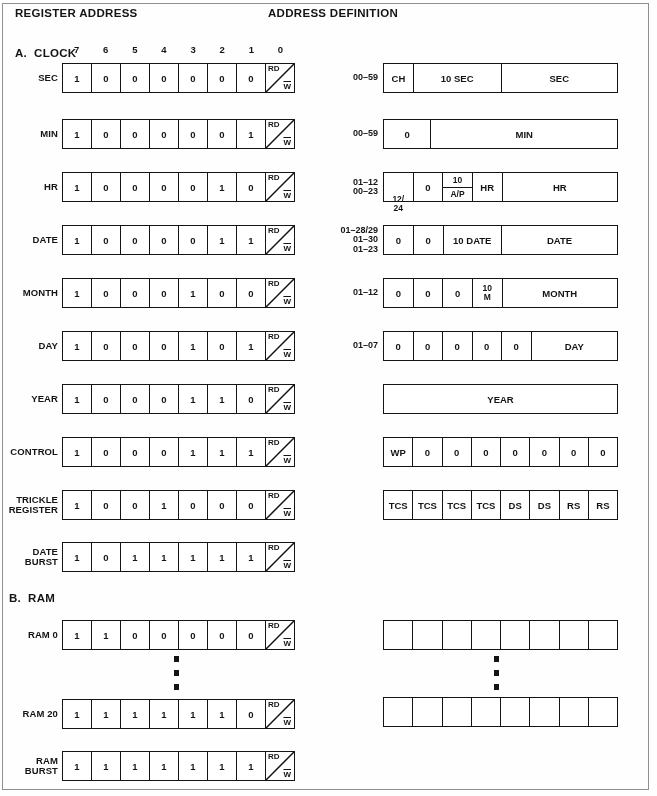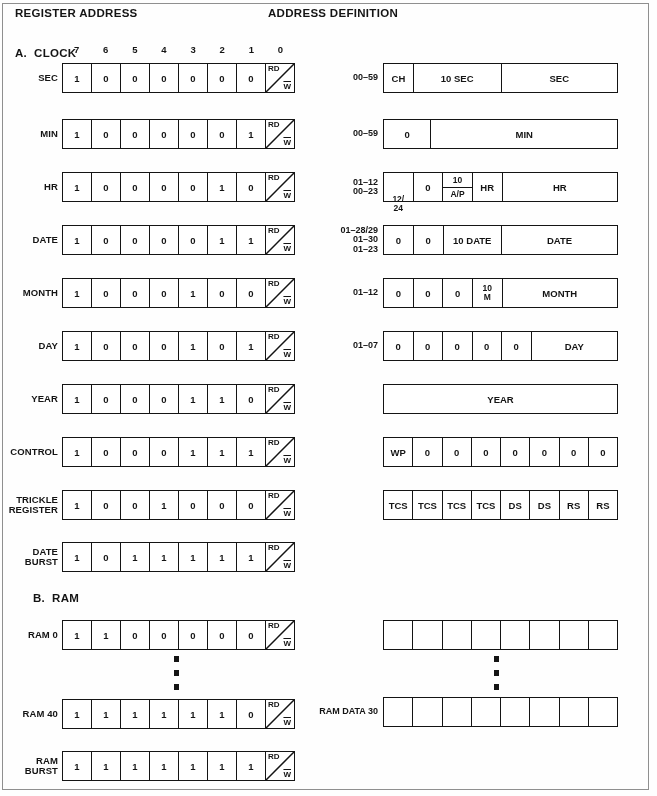--- a/index.html
+++ b/index.html
@@ -7,21 +7,21 @@
     width:657px;height:796px;position:relative;overflow:hidden;
     font-family:"Liberation Sans",sans-serif;font-weight:bold;color:#141414;
     -webkit-font-smoothing:antialiased;
   }
   .page{position:absolute;inset:0;background:#fefefe;}
   .frame{position:absolute;left:2px;top:3px;width:645px;height:785px;border:1.5px solid #8f8f8f;}
   .hdr{position:absolute;font-size:11.5px;letter-spacing:.3px;white-space:pre;}
   .hdr-left{left:15px;top:7px;}
   .hdr-section-a{left:15px;top:23px;margin-top:24px;}
   .hdr-right{left:268px;top:7px;}
-  .hdr-section-b{left:33px;top:592px;}
+  .hdr-section-b{left:9px;top:592px;}
   .bit-headers{position:absolute;left:62px;top:44px;width:233px;display:flex;}
   .bit-headers span{flex:1;text-align:center;font-size:9.5px;}
   .row{position:absolute;left:0;height:30px;width:657px;}
   .lbl{
     position:absolute;top:0;height:30px;display:flex;flex-direction:column;
     justify-content:center;align-items:flex-end;text-align:right;
   }
   .lbl-addr{left:0;width:58px;font-size:9.5px;line-height:10.5px;letter-spacing:.1px;}
   .lbl-def{left:292px;width:86px;font-size:9px;line-height:9.5px;}
   .box{
@@ -298,21 +298,21 @@
             <svg viewBox="0 0 30 30" preserveAspectRatio="none">
               <line x1="0" y1="30" x2="30" y2="0" stroke="#141414" stroke-width="1.6"></line>
             </svg>
             <span class="rd">RD</span>
             <span class="w">W</span>
           </div>
         </div>
       </div>
       <div class="row" style="top: 699px;">
         <div class="lbl lbl-addr">
-          <div>RAM 40</div>
+          <div>RAM 20</div>
         </div>
         <div class="box box-addr">
           <div class="cell" style="flex-grow: 1;">1</div>
           <div class="cell" style="flex-grow: 1;">1</div>
           <div class="cell" style="flex-grow: 1;">1</div>
           <div class="cell" style="flex-grow: 1;">1</div>
           <div class="cell" style="flex-grow: 1;">1</div>
           <div class="cell" style="flex-grow: 1;">1</div>
           <div class="cell" style="flex-grow: 1;">0</div>
           <div class="cell rdw" style="flex-grow: 1;">
@@ -462,23 +462,20 @@
           <div class="cell" style="flex-grow: 1;"></div>
           <div class="cell" style="flex-grow: 1;"></div>
           <div class="cell" style="flex-grow: 1;"></div>
           <div class="cell" style="flex-grow: 1;"></div>
           <div class="cell" style="flex-grow: 1;"></div>
           <div class="cell" style="flex-grow: 1;"></div>
           <div class="cell" style="flex-grow: 1;"></div>
         </div>
       </div>
       <div class="row" style="top: 697px;">
-        <div class="lbl lbl-def">
-          <div>RAM DATA 30</div>
-        </div>
         <div class="box box-def">
           <div class="cell" style="flex-grow: 1;"></div>
           <div class="cell" style="flex-grow: 1;"></div>
           <div class="cell" style="flex-grow: 1;"></div>
           <div class="cell" style="flex-grow: 1;"></div>
           <div class="cell" style="flex-grow: 1;"></div>
           <div class="cell" style="flex-grow: 1;"></div>
           <div class="cell" style="flex-grow: 1;"></div>
           <div class="cell" style="flex-grow: 1;"></div>
         </div>

